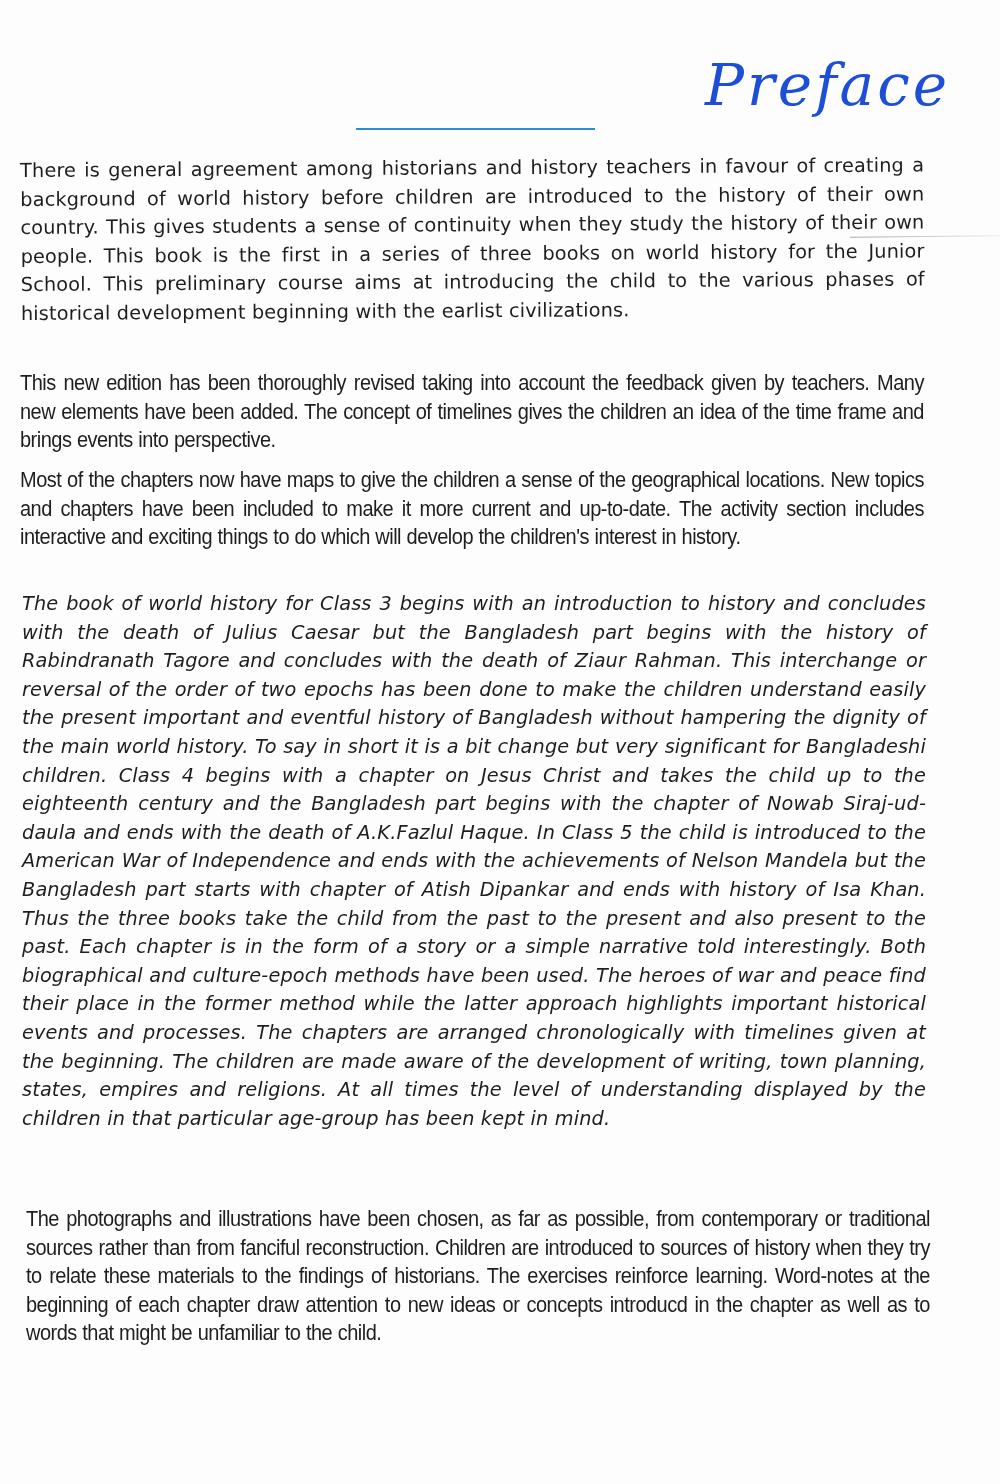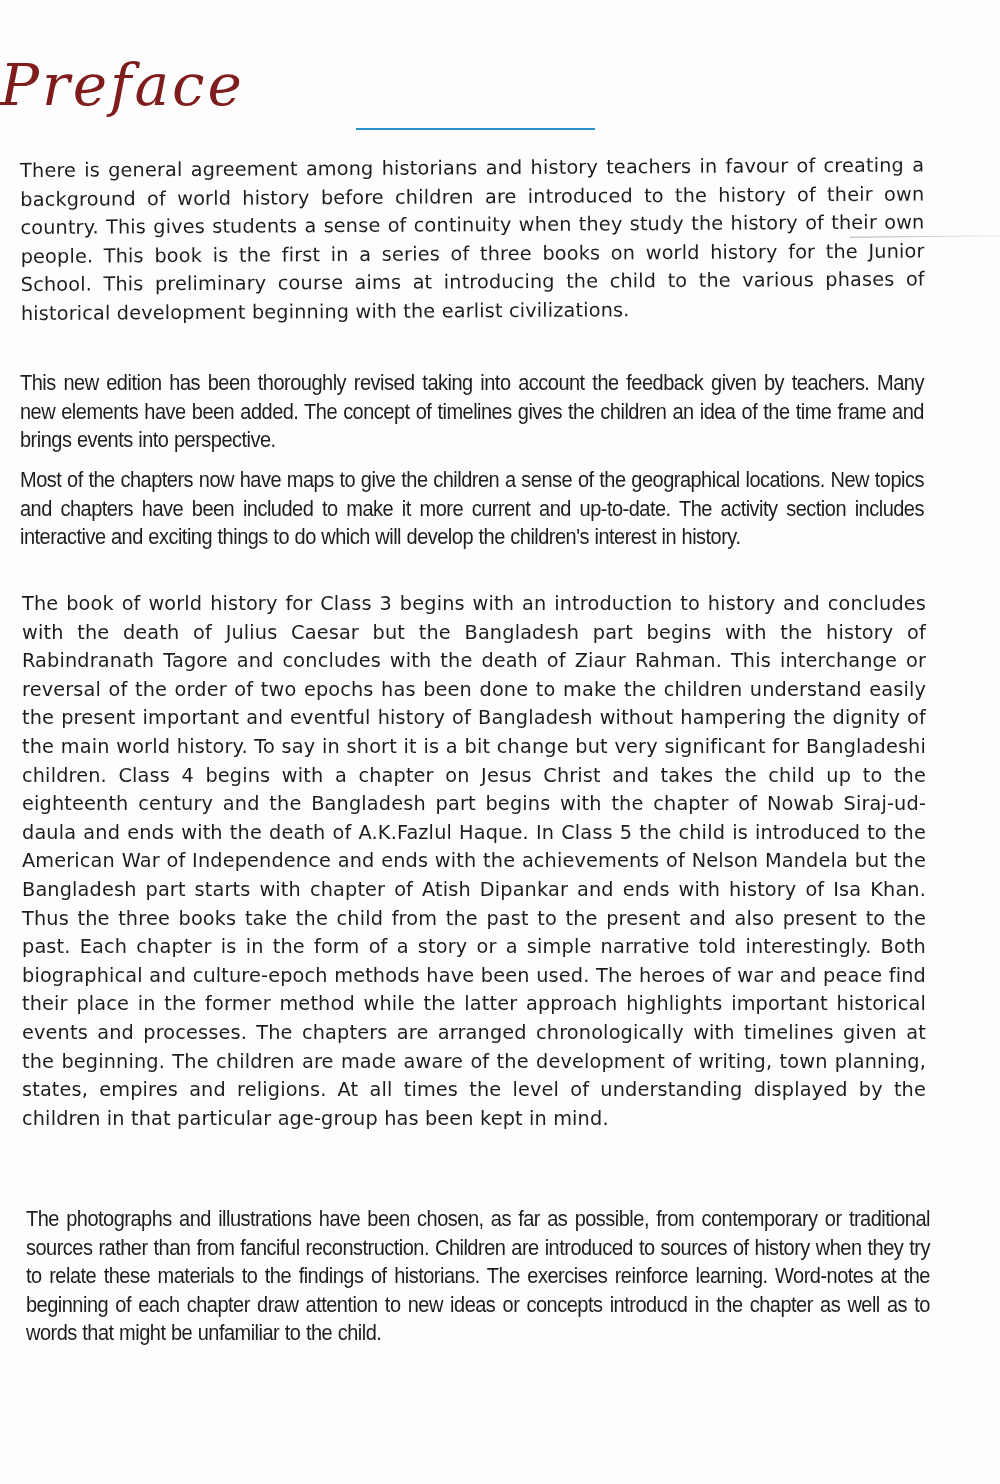--- a/index.html
+++ b/index.html
@@ -19,27 +19,27 @@
       left: 0;
       top: 0;
       width: 1000px;
       height: 1484px;
     }
     .title {
       position: absolute;
       left: 0;
       width: 950px;
       top: 52px;
-      text-align: left;
+      text-align: right;
       font-family: "DejaVu Serif", "Liberation Serif", serif;
       font-style: italic;
       font-weight: normal;
       font-size: 58px;
       letter-spacing: 3px;
-      color: #7f1d1d;
+      color: #1d4ed8;
       margin: 0;
       line-height: 66px;
     }
     .title-rule {
       position: absolute;
       left: 356px;
       top: 128px;
       width: 239px;
       height: 2px;
       background: #2a8fcf;
@@ -71,21 +71,21 @@
       line-height: 28.6px;
       letter-spacing: -0.55px;
       word-spacing: 0.5px;
       transform: scaleX(0.93);
       transform-origin: left top;
       width: 972px;
     }
     #p1 { top: 157px; transform: rotate(-0.35deg); transform-origin: left top; }
     #p2 { top: 369px; }
     #p3 { top: 466px; }
-    #p4 { top: 590px; left: 22px; width: 904px; }
+    #p4 { top: 590px; left: 22px; width: 904px; font-style: italic; }
     #p5 { top: 1205px; left: 26px; }
   </style>
 </head>
 <body>
 
 <div class="page">
   <h1 class="title">Preface</h1>
   <div class="title-rule"></div>
   <div class="margin-mark"></div>
 

